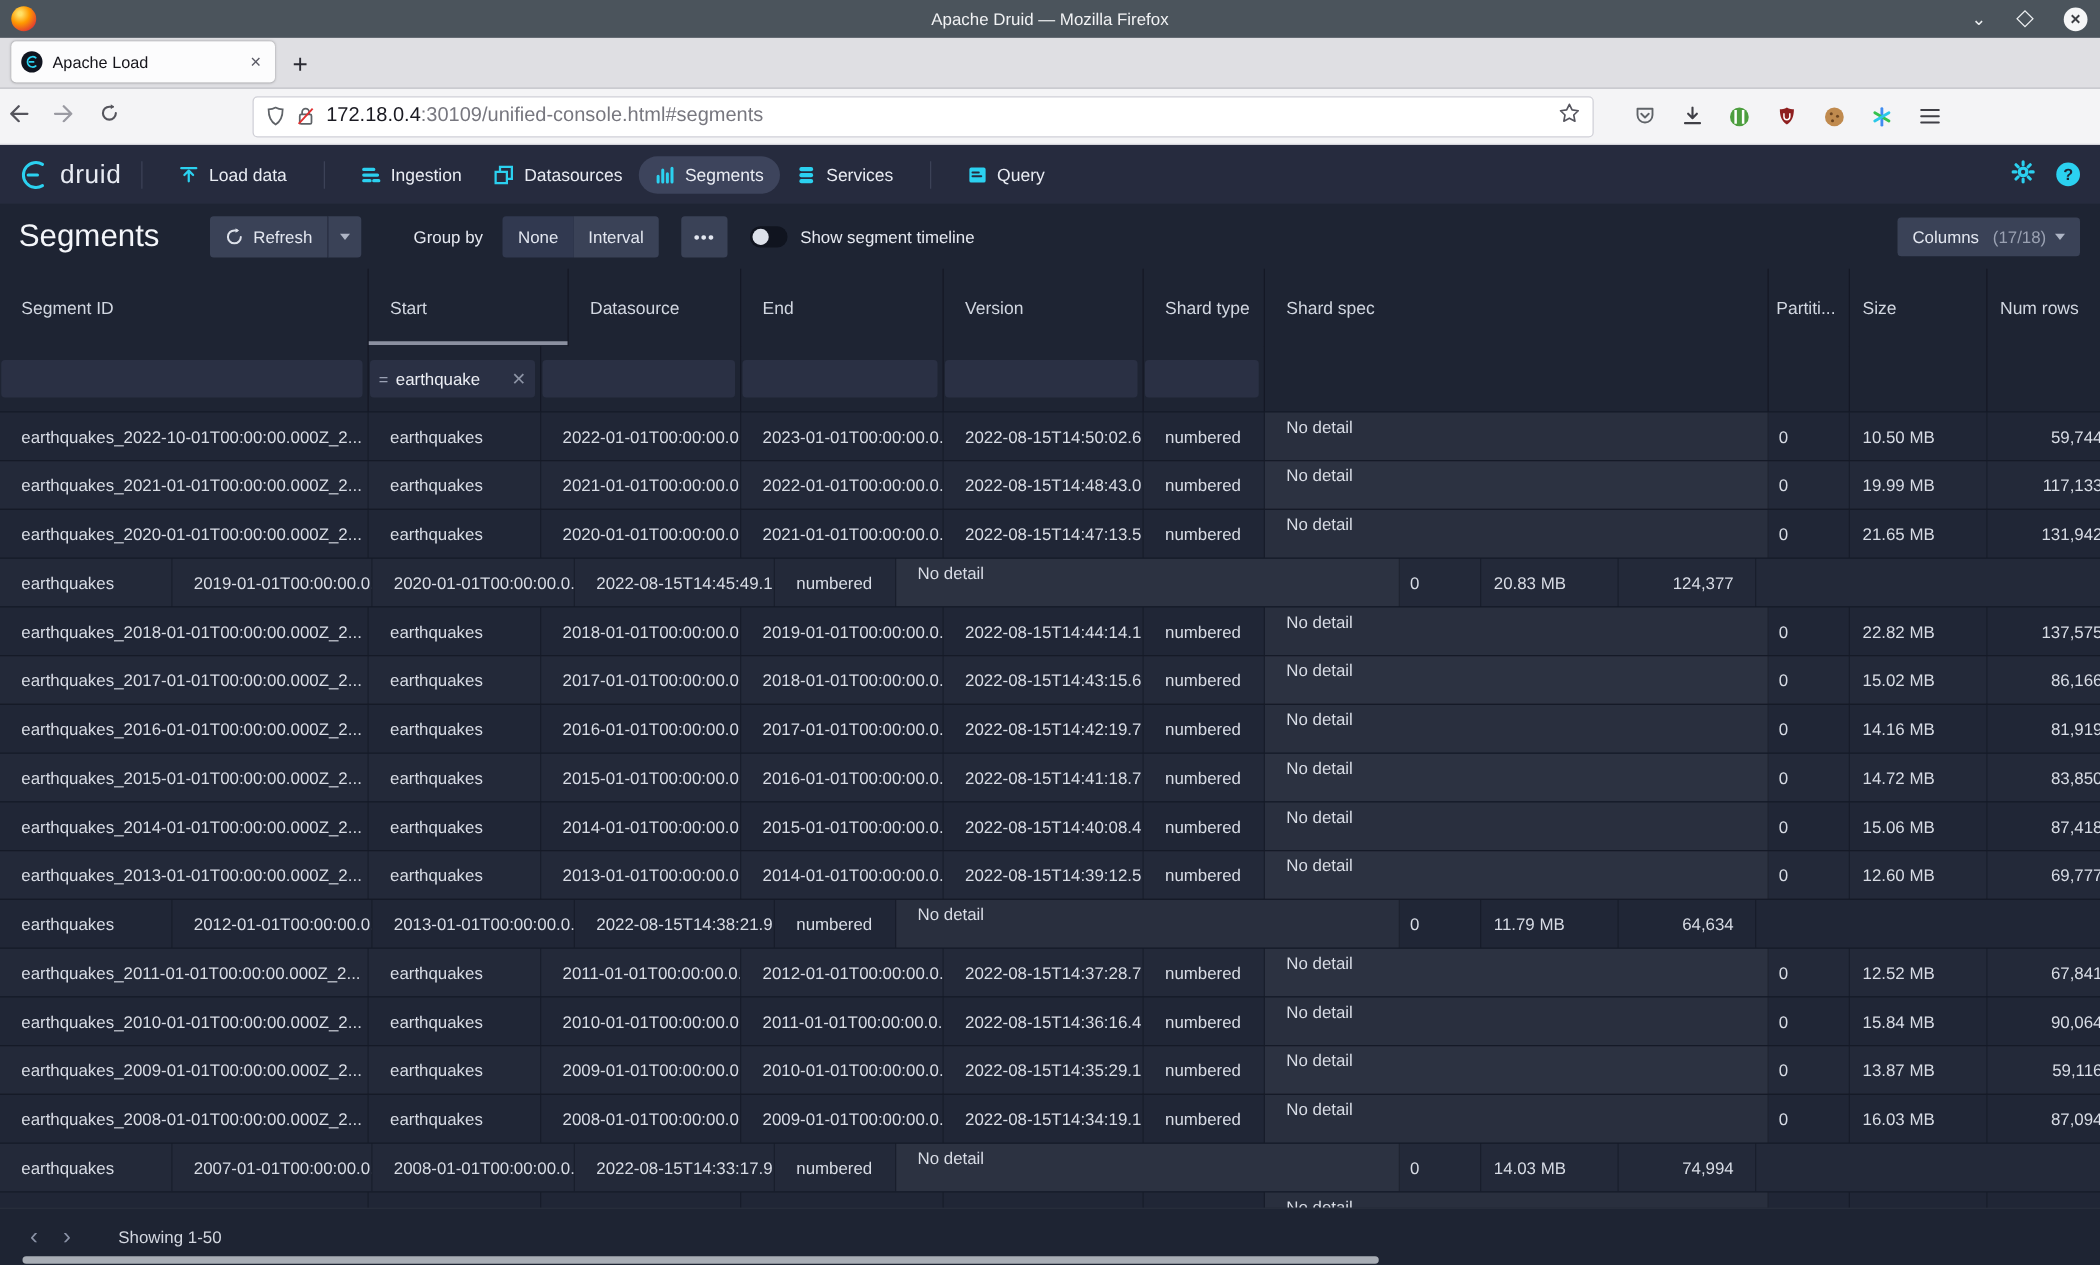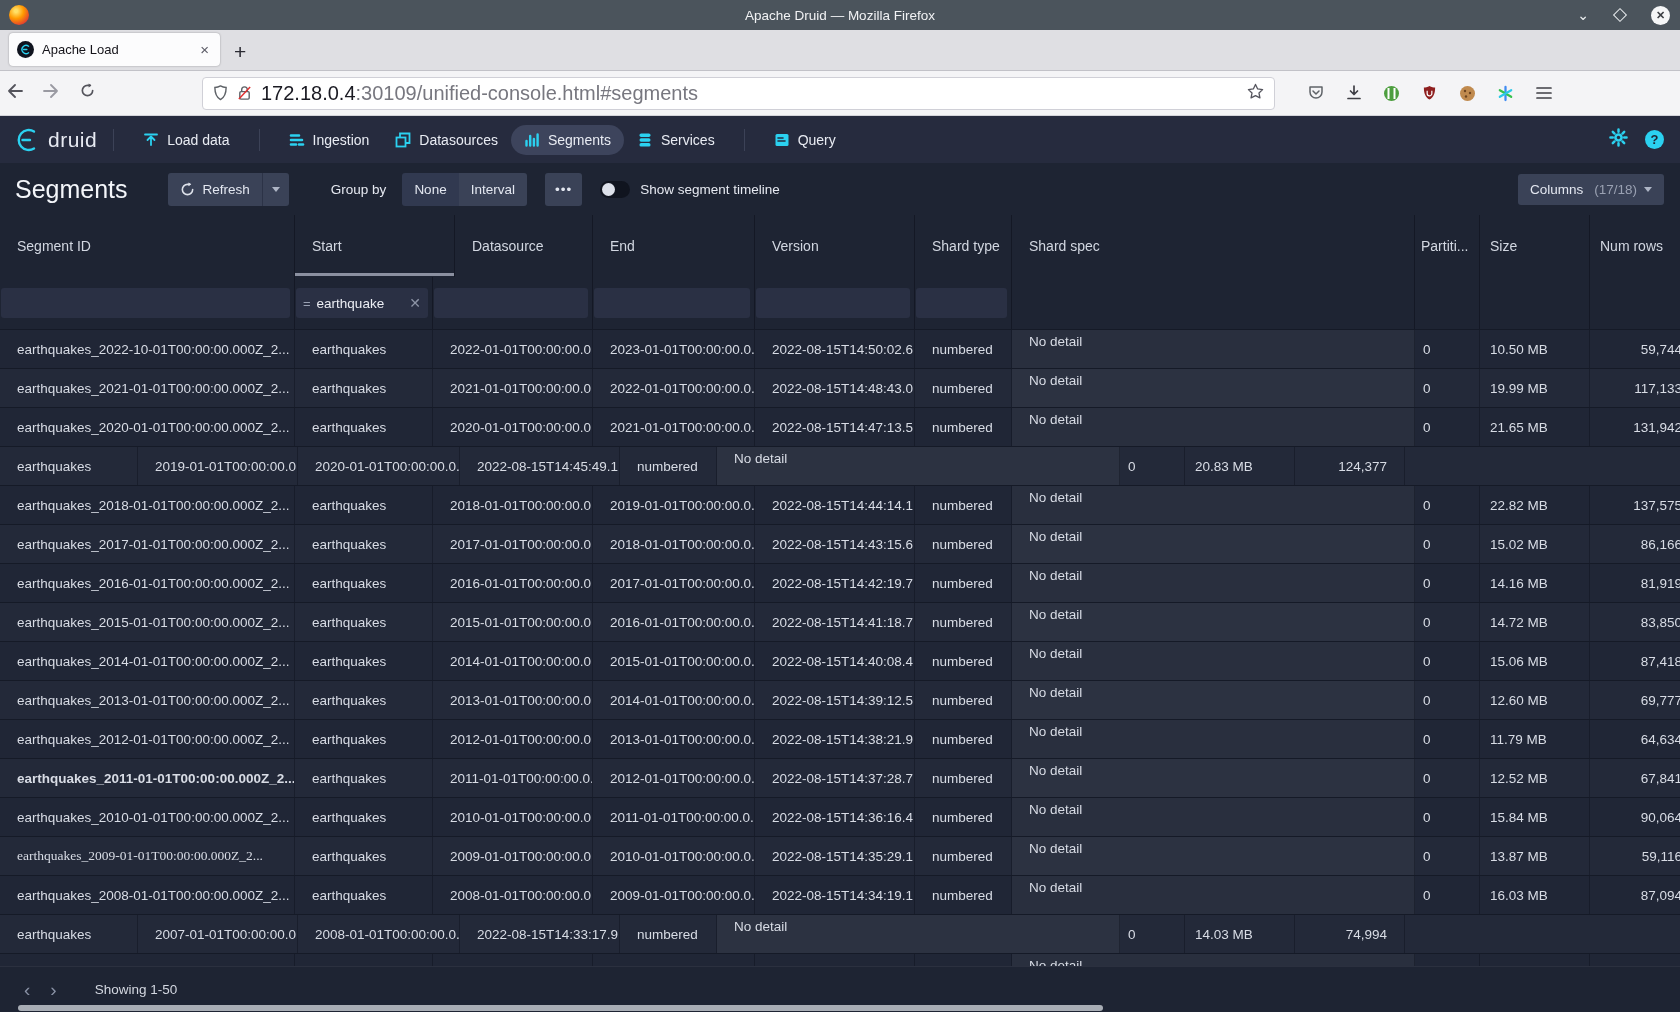--- a/index.html
+++ b/index.html
@@ -24,21 +24,21 @@
   .tab-favicon svg { display:block; }
   .tab-label { margin-left:8px; font-size:13px; color:#15141a; flex:1; white-space:nowrap; overflow:hidden; }
   .tab-close { color:#5b5b66; font-size:15px; padding:0 3px; }
   .newtab { margin:0 0 8px 14px; color:#2a2a32; font-size:21px; line-height:1; font-weight:300; }
 
   .navbar { height:45px; background:#f4f4f6; border-bottom:1px solid #d4d4da; display:flex; align-items:center; }
   .nav-btn { width:30px; text-align:center; font-size:17px; }
   .urlbar { margin-left:100px; width:1073px; height:33px; background:#ffffff; border:1px solid #d0d0d7; border-radius:4px;
             display:flex; align-items:center; padding:0 10px; }
   .urlbar .sep-ico { margin-right:9px; display:flex; align-items:center; }
-  .url-text { font-size:20px; color:#1a1a22; flex:1; white-space:nowrap; overflow:hidden; }
+  .url-text { font-size:16px; color:#1a1a22; flex:1; white-space:nowrap; overflow:hidden; }
   .url-text .dim { color:#77777f; }
   .toolbar-icons { display:flex; align-items:center; gap:21px; margin-left:32px; }
   .ti { width:17px; height:17px; display:flex; align-items:center; justify-content:center; }
 
   
   .druid-nav { height:47px; background:#262b3e; display:flex; align-items:center; }
   .brand { display:flex; align-items:center; margin-left:14px; }
   .brand-word { color:#e7eaf2; font-size:21px; margin-left:6px; letter-spacing:.5px; }
   .nav-sep { width:1px; height:22px; background:#3c4257; margin:0 16px; }
   .nav-item { display:flex; align-items:center; gap:8px; padding:7px 13px; border-radius:17px; color:#e9ecf3; font-size:14px; cursor:pointer; }
@@ -468,33 +468,32 @@
           <div class="td" style="width: 160px;">2013-01-01T00:00:00.0...</div>
           <div class="td" style="width: 162px;">2014-01-01T00:00:00.0...</div>
           <div class="td" style="width: 160px;">2022-08-15T14:39:12.5...</div>
           <div class="td" style="width: 97px;">numbered</div>
           <div class="td shardspec" style="width: 403px;">No detail</div>
           <div class="td" style="width: 65px; padding-left: 8px;">0</div>
           <div class="td" style="width: 110px; padding-left: 10px;">12.60 MB</div>
           <div class="td num" style="width: 110px;">69,777</div>
         </div>
         <div class="tr">
-          <div class="td" style="width: 295px;">earthquakes_2012-01-01T00:00:00.000Z_2...</div>
           <div class="td" style="width: 138px;">earthquakes</div>
           <div class="td" style="width: 160px;">2012-01-01T00:00:00.0...</div>
           <div class="td" style="width: 162px;">2013-01-01T00:00:00.0...</div>
           <div class="td" style="width: 160px;">2022-08-15T14:38:21.9...</div>
           <div class="td" style="width: 97px;">numbered</div>
           <div class="td shardspec" style="width: 403px;">No detail</div>
           <div class="td" style="width: 65px; padding-left: 8px;">0</div>
           <div class="td" style="width: 110px; padding-left: 10px;">11.79 MB</div>
           <div class="td num" style="width: 110px;">64,634</div>
         </div>
         <div class="tr">
-          <div class="td" style="width: 295px; font-weight: bold;">earthquakes_2011-01-01T00:00:00.000Z_2...</div>
+          <div class="td" style="width: 295px;">earthquakes_2011-01-01T00:00:00.000Z_2...</div>
           <div class="td" style="width: 138px;">earthquakes</div>
           <div class="td" style="width: 160px;">2011-01-01T00:00:00.0...</div>
           <div class="td" style="width: 162px;">2012-01-01T00:00:00.0...</div>
           <div class="td" style="width: 160px;">2022-08-15T14:37:28.7...</div>
           <div class="td" style="width: 97px;">numbered</div>
           <div class="td shardspec" style="width: 403px;">No detail</div>
           <div class="td" style="width: 65px; padding-left: 8px;">0</div>
           <div class="td" style="width: 110px; padding-left: 10px;">12.52 MB</div>
           <div class="td num" style="width: 110px;">67,841</div>
         </div>
@@ -504,21 +503,21 @@
           <div class="td" style="width: 160px;">2010-01-01T00:00:00.0...</div>
           <div class="td" style="width: 162px;">2011-01-01T00:00:00.0...</div>
           <div class="td" style="width: 160px;">2022-08-15T14:36:16.4...</div>
           <div class="td" style="width: 97px;">numbered</div>
           <div class="td shardspec" style="width: 403px;">No detail</div>
           <div class="td" style="width: 65px; padding-left: 8px;">0</div>
           <div class="td" style="width: 110px; padding-left: 10px;">15.84 MB</div>
           <div class="td num" style="width: 110px;">90,064</div>
         </div>
         <div class="tr">
-          <div class="td" style="width: 295px; font-family: Liberation Serif, serif;">earthquakes_2009-01-01T00:00:00.000Z_2...</div>
+          <div class="td" style="width: 295px;">earthquakes_2009-01-01T00:00:00.000Z_2...</div>
           <div class="td" style="width: 138px;">earthquakes</div>
           <div class="td" style="width: 160px;">2009-01-01T00:00:00.0...</div>
           <div class="td" style="width: 162px;">2010-01-01T00:00:00.0...</div>
           <div class="td" style="width: 160px;">2022-08-15T14:35:29.1...</div>
           <div class="td" style="width: 97px;">numbered</div>
           <div class="td shardspec" style="width: 403px;">No detail</div>
           <div class="td" style="width: 65px; padding-left: 8px;">0</div>
           <div class="td" style="width: 110px; padding-left: 10px;">13.87 MB</div>
           <div class="td num" style="width: 110px;">59,116</div>
         </div>

